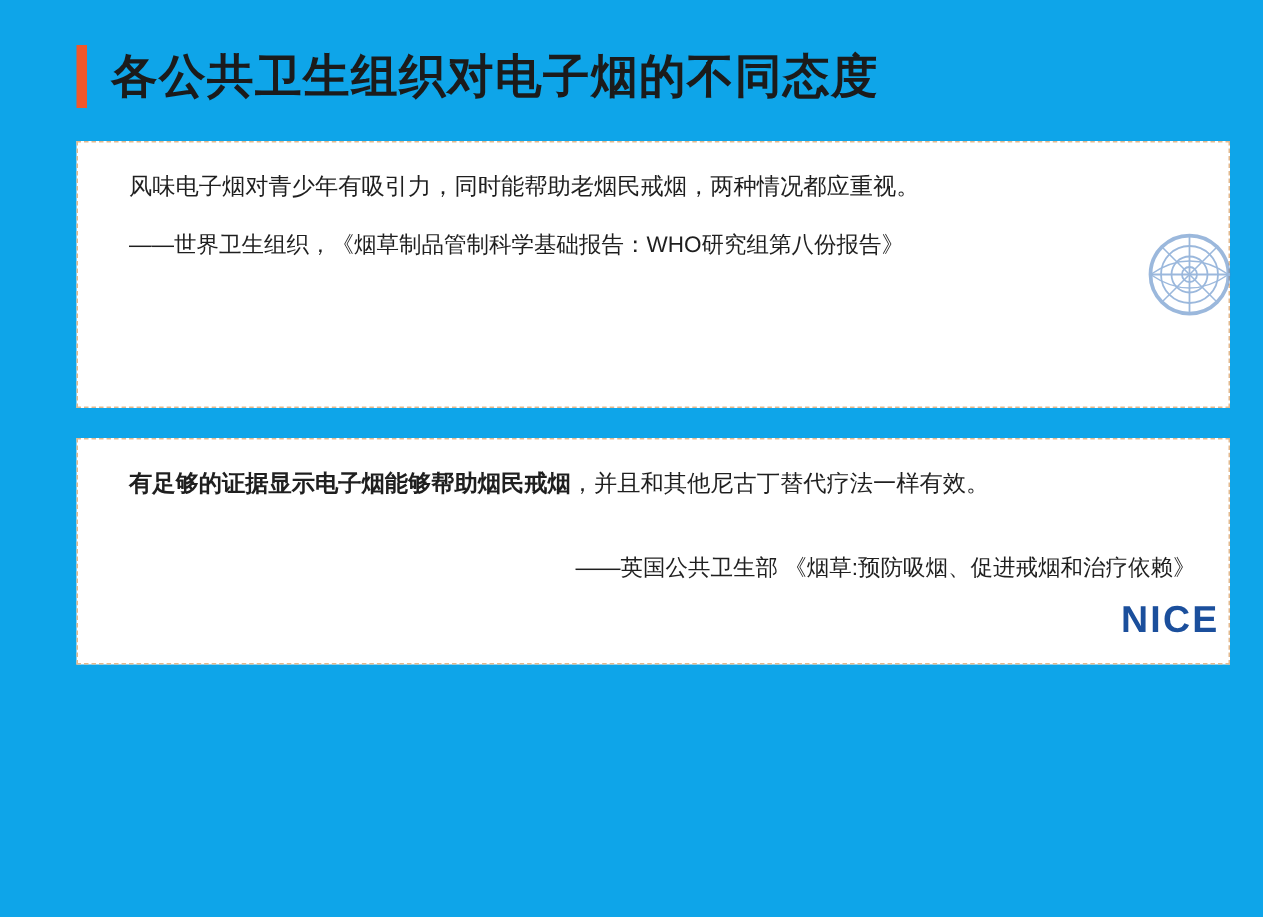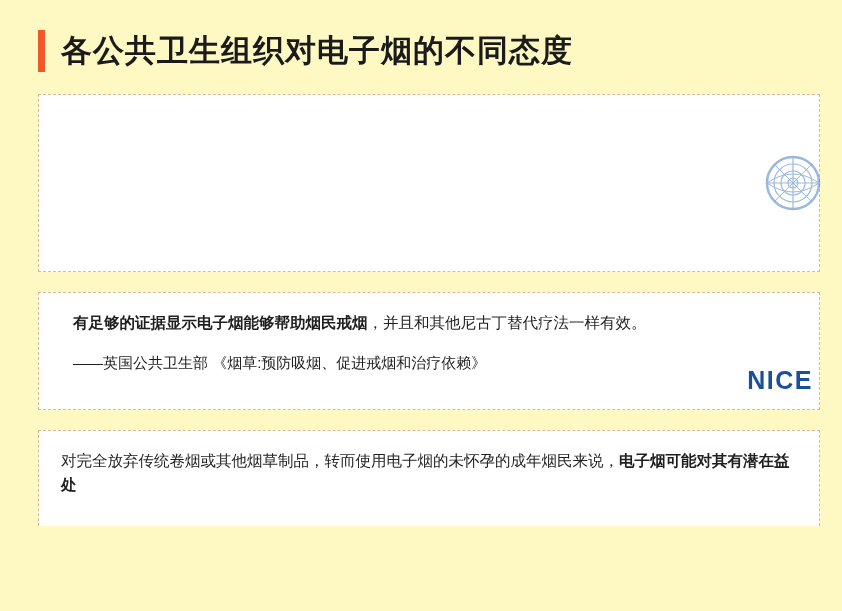--- a/index.html
+++ b/index.html
@@ -11,22 +11,23 @@
     width: 842px;
     height: 611px;
     overflow: hidden;
     font-family: "Liberation Sans", sans-serif;
     color: #1a1a1a;
   }
   .page {
     position: relative;
     width: 842px;
     height: 611px;
-    background: #fef9c3;
+    background: #0ea5e9;
     box-sizing: border-box;
+    padding-left: 13px;
   }
 
   
   .title-row {
     display: flex;
     align-items: center;
     padding: 30px 0 0 38px;
   }
   .title-bar {
     width: 7px;
@@ -51,21 +52,21 @@
   }
   .qblock {
     position: relative;
     border: 1px dashed #e3b98e;
     box-sizing: border-box;
     padding: 18px 22px 16px 22px;
     margin-bottom: 20px;
     background: #ffffff;
   }
   .qblock.b1 { height: 178px; }
-  .qblock.b2 { height: 118px; }
+  .qblock.b2 { height: 151px; }
   .qblock.b3 { height: 96px; border-bottom: none; }
 
   .qline {
     font-size: 15.5px;
     line-height: 1.55;
     color: #1f1f1f;
     margin: 0 0 17px 0;
   }
   .qline:last-child { margin-bottom: 0; }
   .qline.indent { padding-left: 12px; }
@@ -114,45 +115,44 @@
 <div class="page">
 
   <div class="title-row">
     <div class="title-bar"></div>
     <div class="title-text">各公共卫生组织对电子烟的不同态度</div>
   </div>
 
   <div class="blocks">
 
     <div class="qblock b1">
+      <p class="qline indent">
+        <span>风味电子烟对青少年有吸引力，同时能帮助老烟民戒烟，两种情况都应重视。</span>
+      </p>
+      <p class="src">——世界卫生组织，《烟草制品管制科学基础报告：WHO研究组第八份报告》</p>
 
       <svg class="logo-un" viewBox="0 0 64 64">
         <circle cx="32" cy="32" r="26" fill="none" stroke="#4a7fc1" stroke-width="2.5"></circle>
         <circle cx="32" cy="32" r="19" fill="none" stroke="#4a7fc1" stroke-width="1.2"></circle>
         <circle cx="32" cy="32" r="12" fill="none" stroke="#4a7fc1" stroke-width="1.2"></circle>
         <circle cx="32" cy="32" r="5" fill="none" stroke="#4a7fc1" stroke-width="1.2"></circle>
         <line x1="32" y1="6" x2="32" y2="58" stroke="#4a7fc1" stroke-width="1.2"></line>
         <line x1="6" y1="32" x2="58" y2="32" stroke="#4a7fc1" stroke-width="1.2"></line>
         <line x1="13" y1="13" x2="51" y2="51" stroke="#4a7fc1" stroke-width="1"></line>
         <line x1="51" y1="13" x2="13" y2="51" stroke="#4a7fc1" stroke-width="1"></line>
         <path d="M6 32 Q32 14 58 32 Q32 50 6 32 Z" fill="none" stroke="#4a7fc1" stroke-width="1"></path>
       </svg>
     </div>
 
     <div class="qblock b2">
       <p class="qline indent">
         <b>有足够的证据显示电子烟能够帮助烟民戒烟</b><span>，并且和其他尼古丁替代疗法一样有效。</span>
       </p>
-      <p class="src" style="margin-top:19px;">——英国公共卫生部 《烟草:预防吸烟、促进戒烟和治疗依赖》</p>
+      <p class="src" style="margin-top:34px;text-align:right;">——英国公共卫生部 《烟草:预防吸烟、促进戒烟和治疗依赖》</p>
 
       <div class="logo-nice">
         <span class="nice-word">NICE</span>
       </div>
     </div>
 
-    <div class="qblock b3">
-      <p class="qline">
-        <span>对完全放弃传统卷烟或其他烟草制品，转而使用电子烟的未怀孕的成年烟民来说，</span><b>电子烟可能对其有潜在益处</b>
-      </p>
-    </div>
 
   </div>
 </div>
 
 </body></html>

